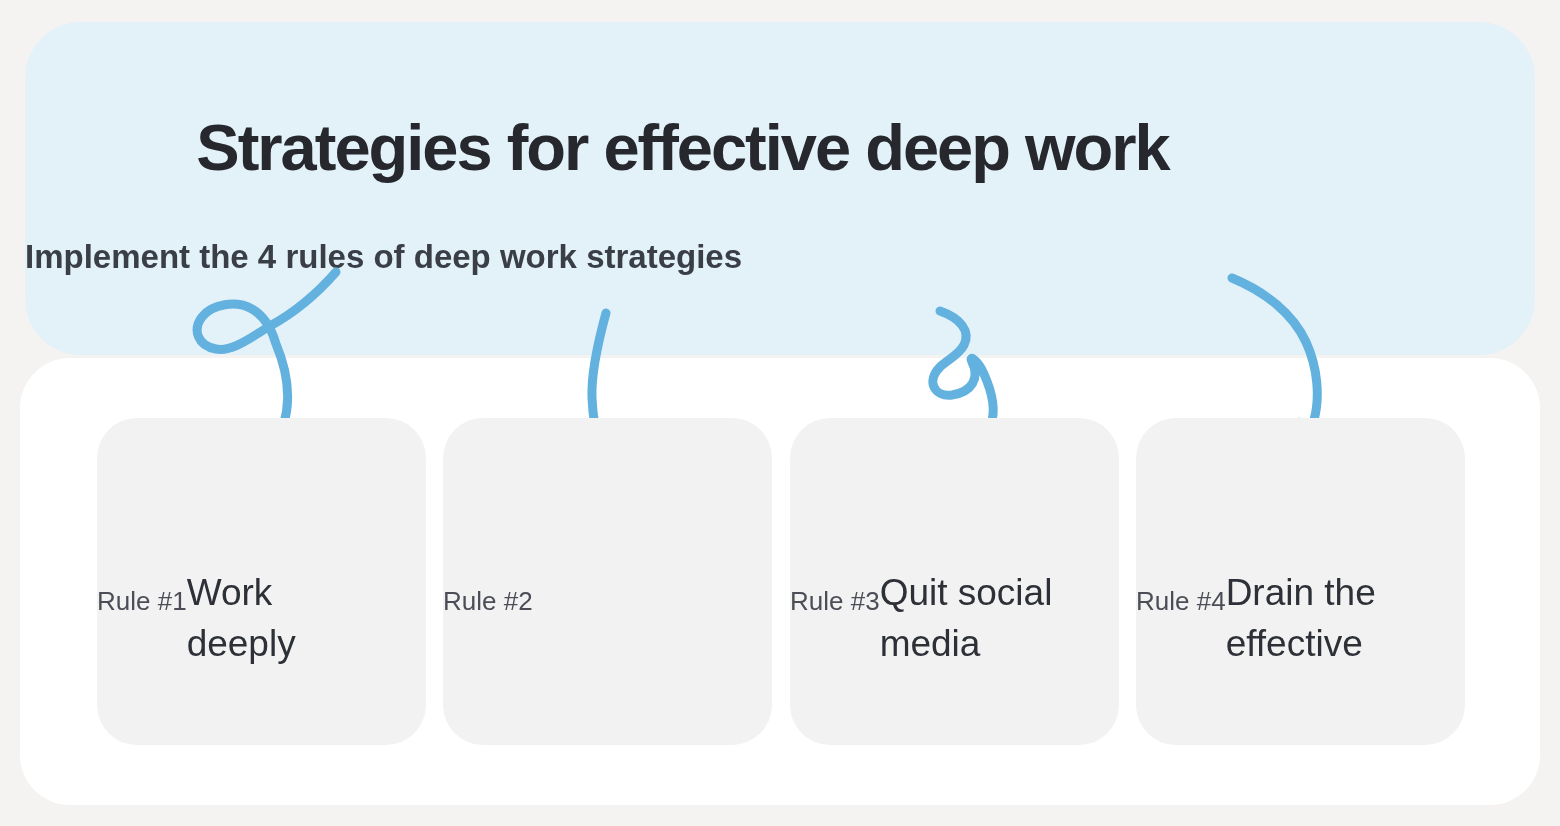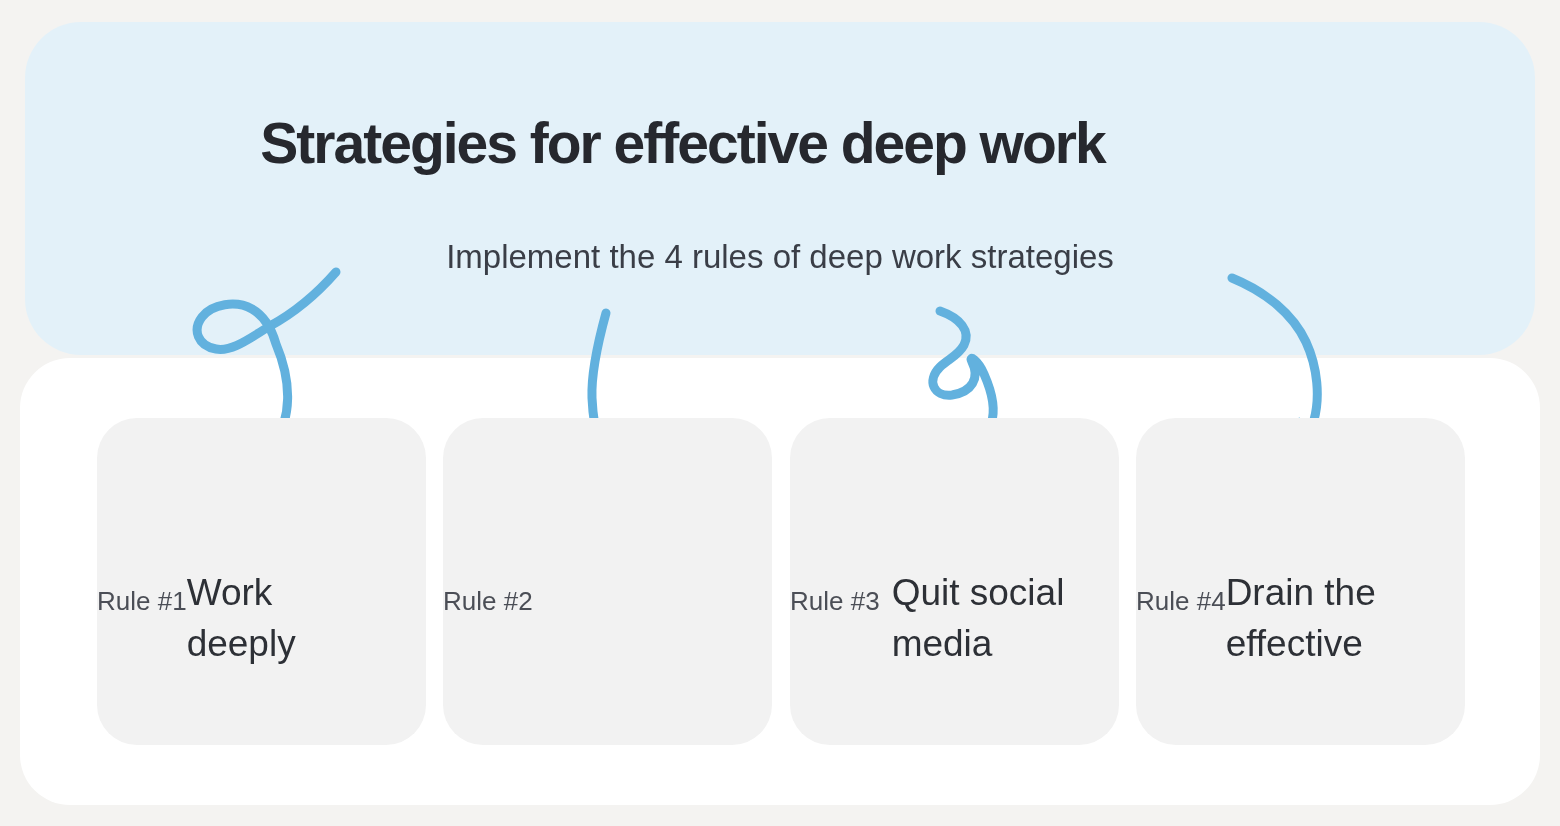--- a/index.html
+++ b/index.html
@@ -30,33 +30,32 @@
     left: 25px; top: 22px;
     width: 1510px; height: 333px;
     background: var(--header-bg);
     border-radius: 56px;
   }
   .page-title {
     position: absolute;
     left: 25px; top: 112px;
     width: 1315px;
     text-align: center;
-    font-size: 57px;
+    font-size: 65px;
     font-weight: bold;
     letter-spacing: -2px;
     color: var(--title-text);
     line-height: 1.1;
   }
   .page-subtitle {
     position: absolute;
     left: 25px; top: 238px;
     width: 1510px;
-    text-align: center;
     font-size: 33px;
-    font-weight: normal;
+    font-weight: bold;
     color: var(--subtitle-text);
   }
   .body-panel {
     position: absolute;
     left: 20px; top: 358px;
     width: 1520px; height: 447px;
     background: var(--panel-bg);
     border-radius: 50px;
   }
   .card {
@@ -64,21 +63,21 @@
     top: 418px;
     width: 329px; height: 327px;
     background: var(--card-bg);
     border-radius: 40px;
     display: flex;
     align-items: center;
     padding-top: 74px;
   }
   .card-1 { left: 97px; }
   .card-2 { left: 443px; }
-  .card-3 { left: 790px; gap: 12px; }
+  .card-3 { left: 790px; }
   .card-4 { left: 1136px; }
   .rule-label {
     font-size: 26px;
     color: var(--rule-label);
     margin-bottom: 34px;
   }
   .card-title {
     font-size: 37px;
     color: var(--card-text);
     line-height: 1.36;

